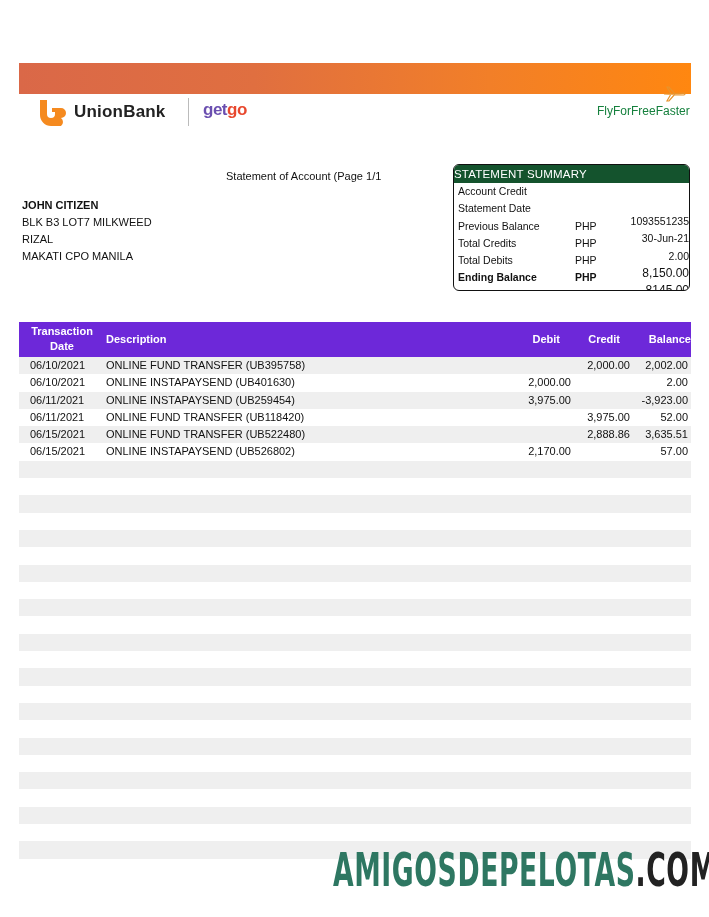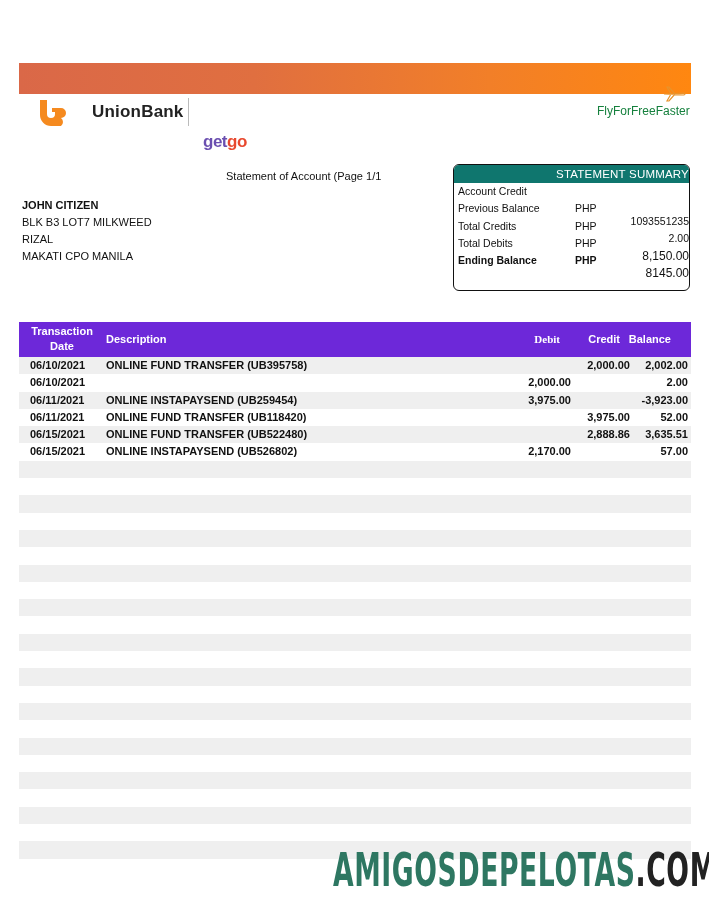--- a/index.html
+++ b/index.html
@@ -2,46 +2,46 @@
 <html><head>
 <meta charset="utf-8">
 <style>
   html, body { margin:0; padding:0; background:#fff; }
   body { width:709px; height:917px; position:relative; overflow:hidden;
          font-family:"Liberation Sans", sans-serif; color:#111; }
   .banner { position:absolute; left:19px; top:63px; width:672px; height:31px;
             background:linear-gradient(90deg,#da6848 0%,#e06f40 35%,#f27f28 70%,#ff8710 100%); }
   .logo { position:absolute; left:38px; top:97px; height:30px; display:flex; align-items:center; }
   .ub-mark { width:30px; height:28px; position:relative; }
-  .ub-text { font-weight:bold; font-size:17px; color:#222; margin-left:24px; letter-spacing:0.2px; }
+  .ub-text { font-weight:bold; font-size:17px; color:#222; margin-left:6px; letter-spacing:0.2px; }
   .logo-sep { position:absolute; left:188px; top:98px; width:1px; height:28px; background:#bbb; }
-  .getgo { position:absolute; left:203px; top:100px; font-weight:bold; font-size:17px; letter-spacing:-0.5px;margin-top:32px; }
+  .getgo { position:absolute; left:203px; top:100px; font-weight:bold; font-size:17px; letter-spacing:-0.5px; }
   .getgo .g1 { color:#6b4fb0; }
   .getgo .g2 { color:#e8482e; }
   .plane { position:absolute; left:662px; top:86px; width:24px; height:16px; }
   .tagline { position:absolute; left:597px; top:104px; font-size:12px; color:#15803d; }
   .stmt-title { position:absolute; left:226px; top:170px; font-size:11px; }
   .addr { position:absolute; left:22px; top:185px; font-size:11px; line-height:17px; }
   .addr .name { font-weight:bold;margin-top:12px; }
   .summary { position:absolute; left:453px; top:164px; width:235px; height:125px;
              border:1.5px solid #111; border-radius:6px; overflow:hidden; font-size:10.5px; }
-  .summary .head { background:#0f766e; color:#fff; text-align:right; height:18px; line-height:18px; font-size:11.5px; letter-spacing:0.2px; }
+  .summary .head { background:#14532d; color:#fff; text-align:left; height:18px; line-height:18px; font-size:11.5px; letter-spacing:0.2px; }
   .summary .row { position:relative; height:17.3px; line-height:17.3px; }
   .summary .lbl { position:absolute; left:4px; }
   .summary .cur { position:absolute; left:121px; }
   .summary .val { position:absolute; right:0px;margin-top:30px; }
   .summary .bold { font-weight:bold; }
   .table { position:absolute; left:19px; top:322px; width:672px; font-size:11px; }
   .thead { background:#6d28d9; color:#fff; height:35px; position:relative; font-weight:bold; font-size:11px; }
   .thead .c-date { position:absolute; left:0; width:86px; top:2px; text-align:center; line-height:15px; }
   .thead .c-desc { position:absolute; left:87px; top:11px; }
-  .thead .c-deb  { position:absolute; right:131px; top:11px;font-family:Liberation Serif, serif; }
+  .thead .c-deb  { position:absolute; right:131px; top:11px; }
   .thead .c-cre  { position:absolute; right:71px; top:11px; }
-  .thead .c-bal  { position:absolute; right:20px; top:11px; }
-  .tr { position:relative; height:17.3px; line-height:17.3px;font-weight:bold; }
+  .thead .c-bal  { position:absolute; right:0; top:11px; }
+  .tr { position:relative; height:17.3px; line-height:17.3px; }
   .tr.alt { background:#efefef; }
   .tr .d { position:absolute; left:11px; }
   .tr .ds { position:absolute; left:87px; }
   .tr .db { position:absolute; right:120px; }
   .tr .cr { position:absolute; right:61px; }
   .tr .bl { position:absolute; right:3px; }
   .end { position:absolute; left:285px; top:917px; font-size:8.5px; font-style:italic; font-weight:normal; }
   .watermark { position:absolute; left:333px; top:843px; font-size:46px; font-weight:bold;
                font-family:"DejaVu Sans", sans-serif; transform:scaleX(0.58); transform-origin:left top;
                letter-spacing:1px; line-height:54px; white-space:nowrap; }
@@ -78,20 +78,25 @@
 </div>
 
 <div class="summary">
   <div class="head">STATEMENT SUMMARY</div>
   <div class="row">
     <span class="lbl">Account Credit</span>
     <span class="cur"></span>
     <span class="val">1093551235</span>
   </div>
   <div class="row">
+    <span class="lbl">Statement Date</span>
+    <span class="cur"></span>
+    <span class="val">30-Jun-21</span>
+  </div>
+  <div class="row">
     <span class="lbl">Previous Balance</span>
     <span class="cur">PHP</span>
     <span class="val">2.00</span>
   </div>
   <div class="row">
     <span class="lbl">Total Credits</span>
     <span class="cur">PHP</span>
     <span class="val" style="font-size:12px">8,150.00</span>
   </div>
   <div class="row">
@@ -120,20 +125,21 @@
   <div id="tbody">
     <div class="tr alt">
       <span class="d">06/10/2021</span>
       <span class="ds">ONLINE FUND TRANSFER (UB395758)</span>
       <span class="db"></span>
       <span class="cr">2,000.00</span>
       <span class="bl">2,002.00</span>
     </div>
     <div class="tr">
       <span class="d">06/10/2021</span>
+      <span class="ds">ONLINE INSTAPAYSEND (UB401630)</span>
       <span class="db">2,000.00</span>
       <span class="cr"></span>
       <span class="bl">2.00</span>
     </div>
     <div class="tr alt">
       <span class="d">06/11/2021</span>
       <span class="ds">ONLINE INSTAPAYSEND (UB259454)</span>
       <span class="db">3,975.00</span>
       <span class="cr"></span>
       <span class="bl">-3,923.00</span>

